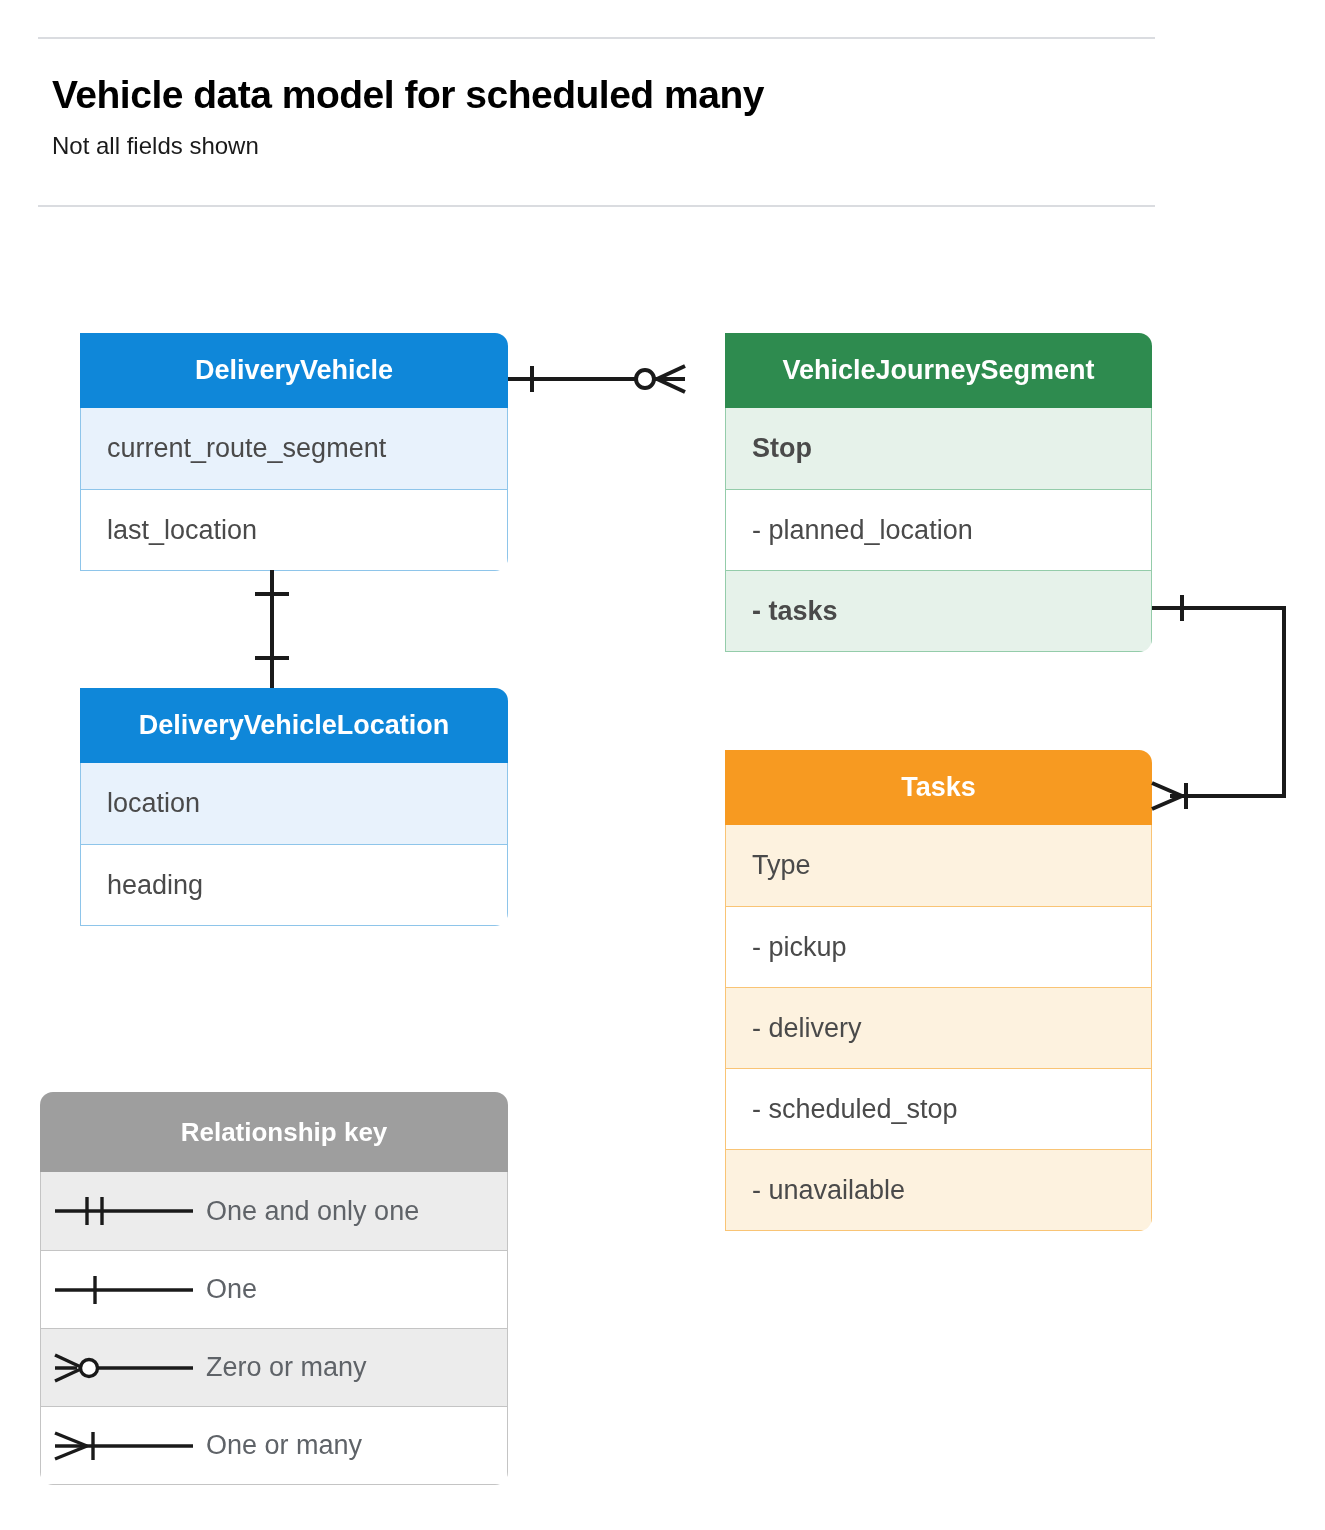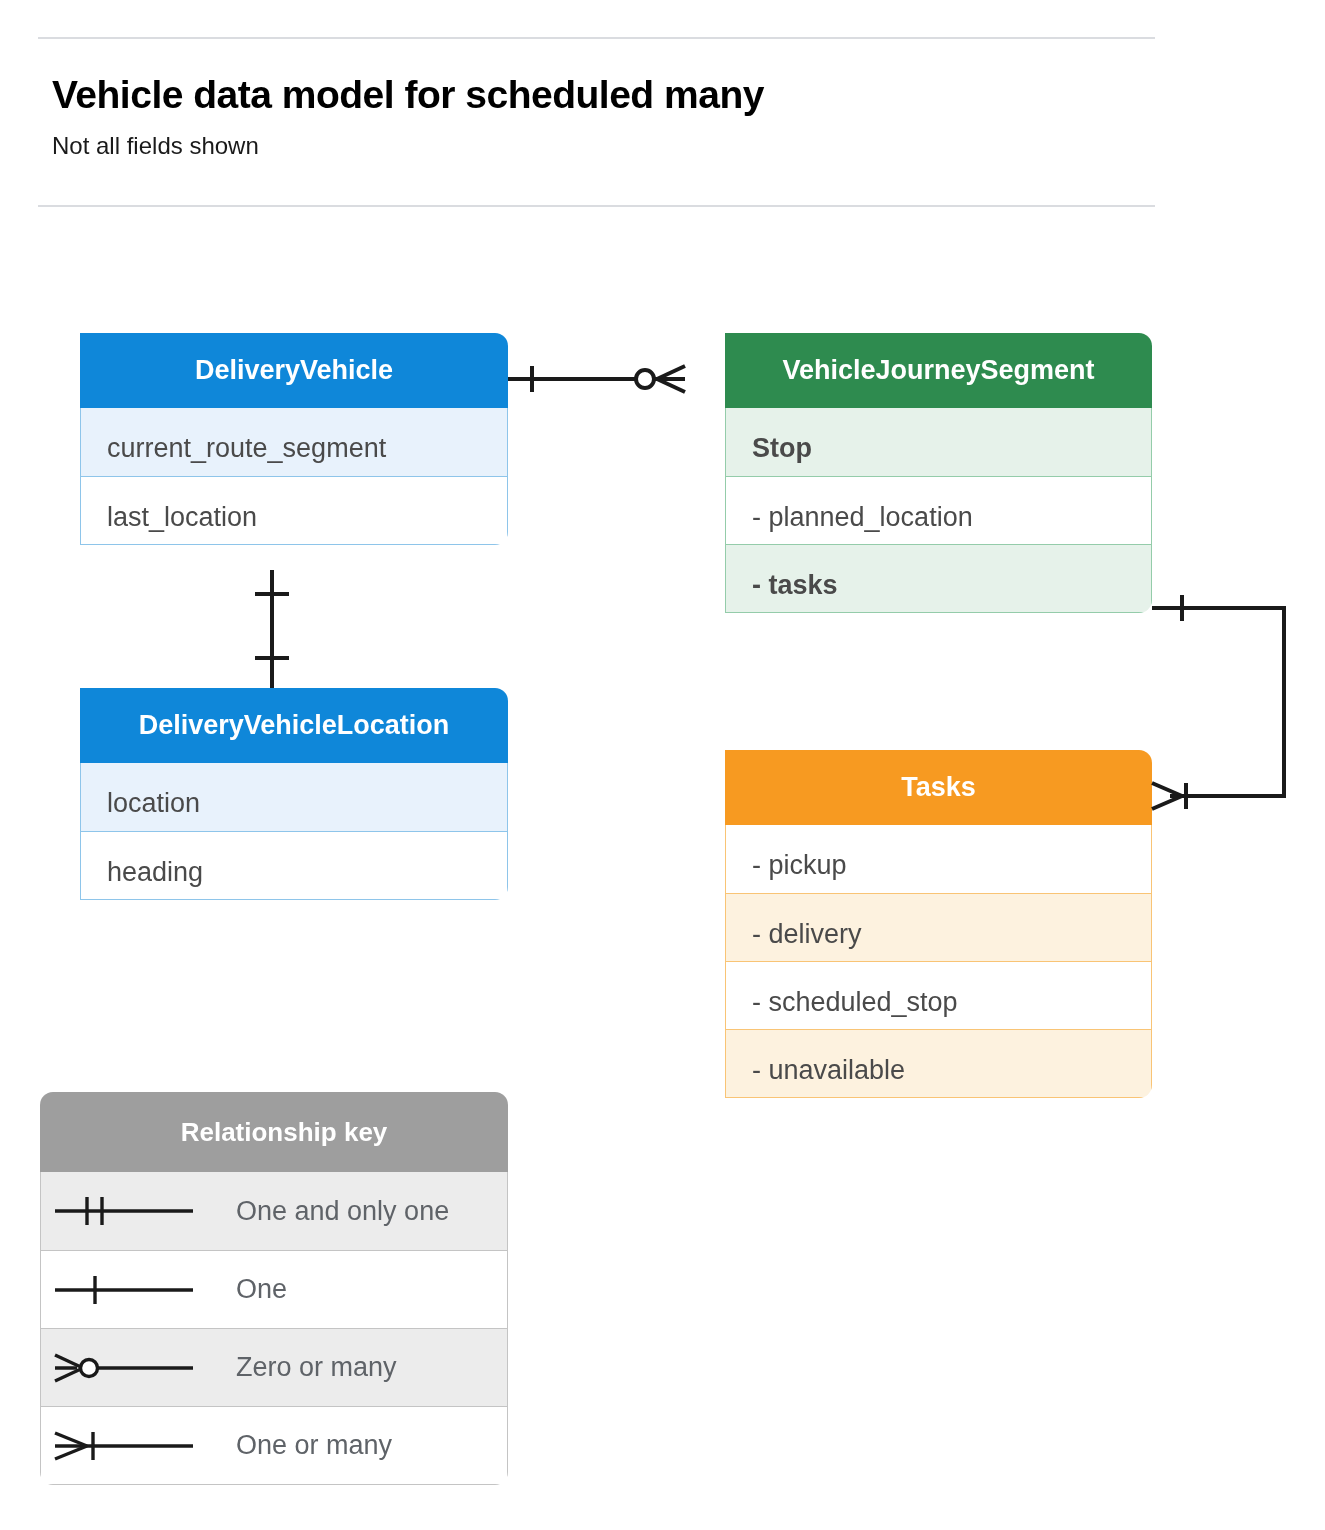--- a/index.html
+++ b/index.html
@@ -64,21 +64,21 @@
     color: #ffffff;
     white-space: nowrap;
     overflow: hidden;
   }
   .entity-rows {
     border-style: solid;
     border-width: 0 1.5px 1.5px 1.5px;
     box-sizing: border-box;
   }
   .entity-row {
-    height: 68px;
+    height: 81px;
     line-height: 80px;
     font-size: 27px;
     color: #4a4a4a;
     padding-left: 26px;
     box-sizing: border-box;
     white-space: nowrap;
     overflow: hidden;
   }
   .entity-row + .entity-row { border-top-style: solid; border-top-width: 1.5px; }
 
@@ -129,21 +129,20 @@
     border: 1.5px solid #c4c4c4;
     border-top: none;
     box-sizing: border-box;
   }
   .legend-row {
     height: 78px;
     display: flex;
     align-items: center;
     background: #ffffff;
     box-sizing: border-box;
-    gap: 30px;
   }
   .legend-row.alt { background: #ececec; }
   .legend-row + .legend-row { border-top: 1.5px solid #c4c4c4; }
   .legend-symbol {
     width: 165px;
     flex: 0 0 165px;
     height: 100%;
     display: flex;
     align-items: center;
     justify-content: center;
@@ -191,20 +190,21 @@
   <div class="entity-rows">
     <div class="entity-row alt">Stop</div>
     <div class="entity-row">-  planned_location</div>
     <div class="entity-row alt">- tasks</div>
   </div>
 </div>
 
 <div class="entity theme-orange" id="entity-tasks">
   <div class="entity-header">Tasks</div>
   <div class="entity-rows">
+    <div class="entity-row alt">Type</div>
     <div class="entity-row">-  pickup</div>
     <div class="entity-row alt">-  delivery</div>
     <div class="entity-row">-  scheduled_stop</div>
     <div class="entity-row alt">-  unavailable</div>
   </div>
 </div>
 
 <div id="legend">
   <div id="legend-header">Relationship key</div>
   <div id="legend-rows">

